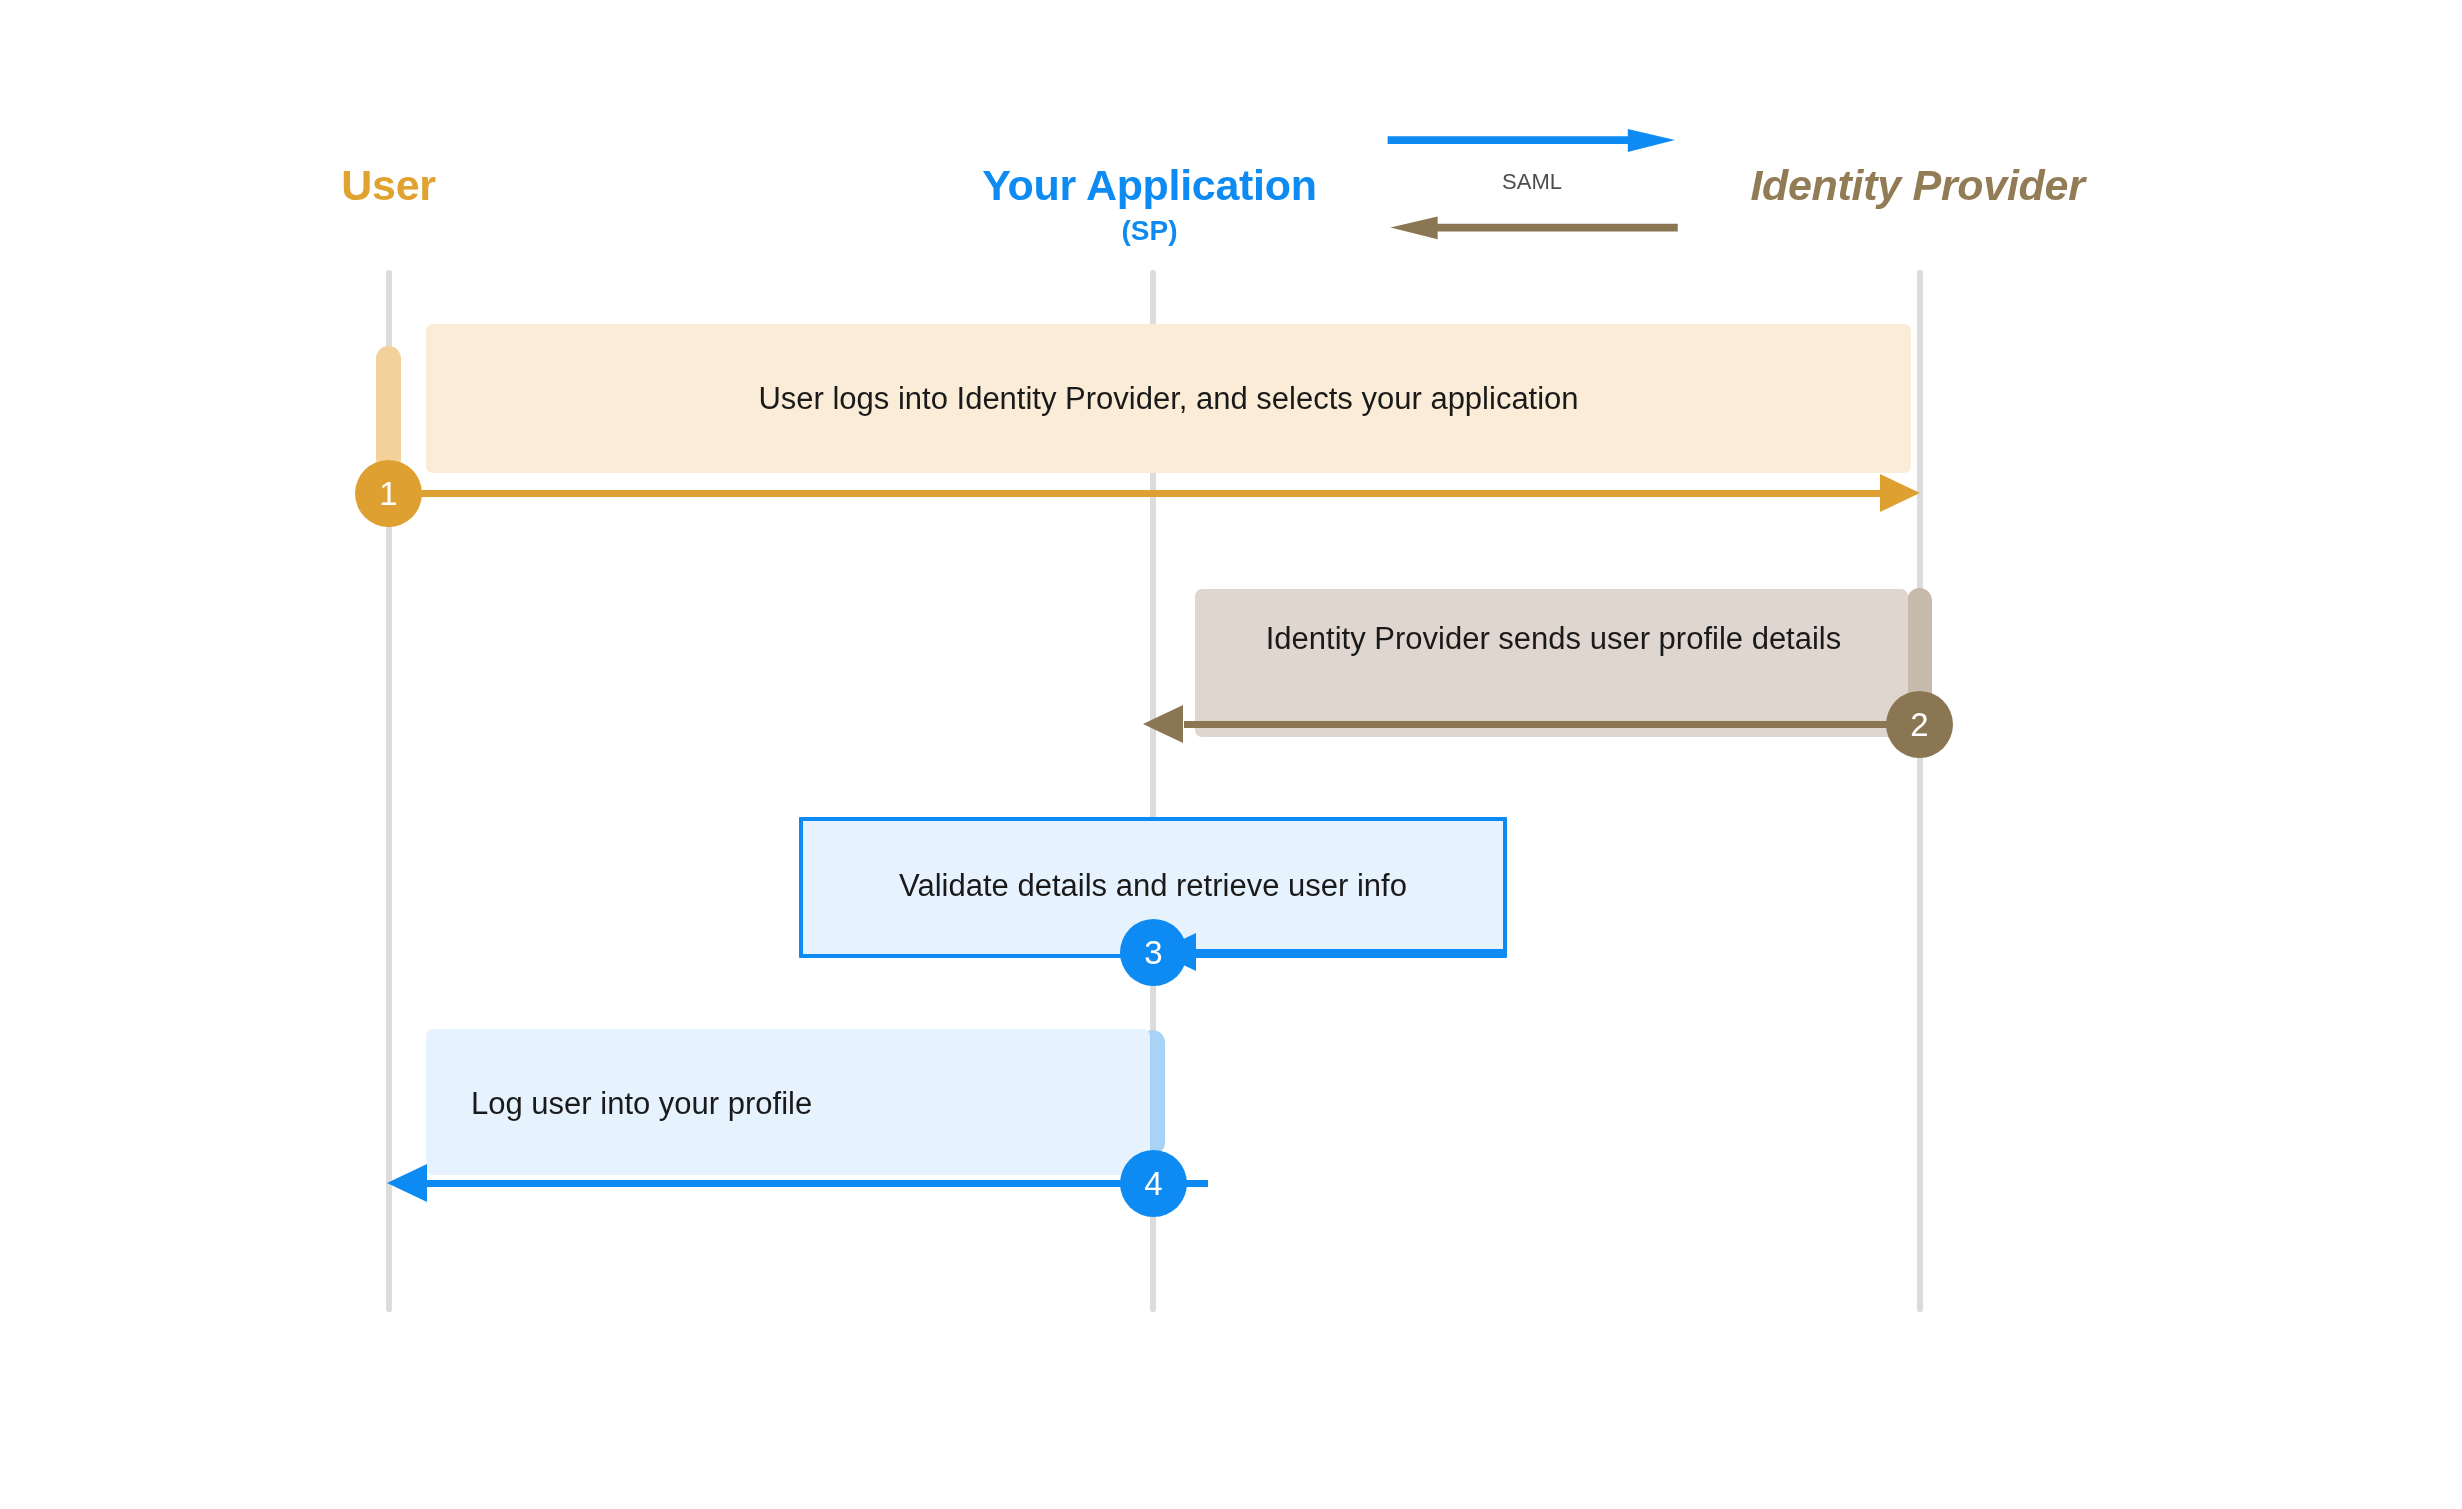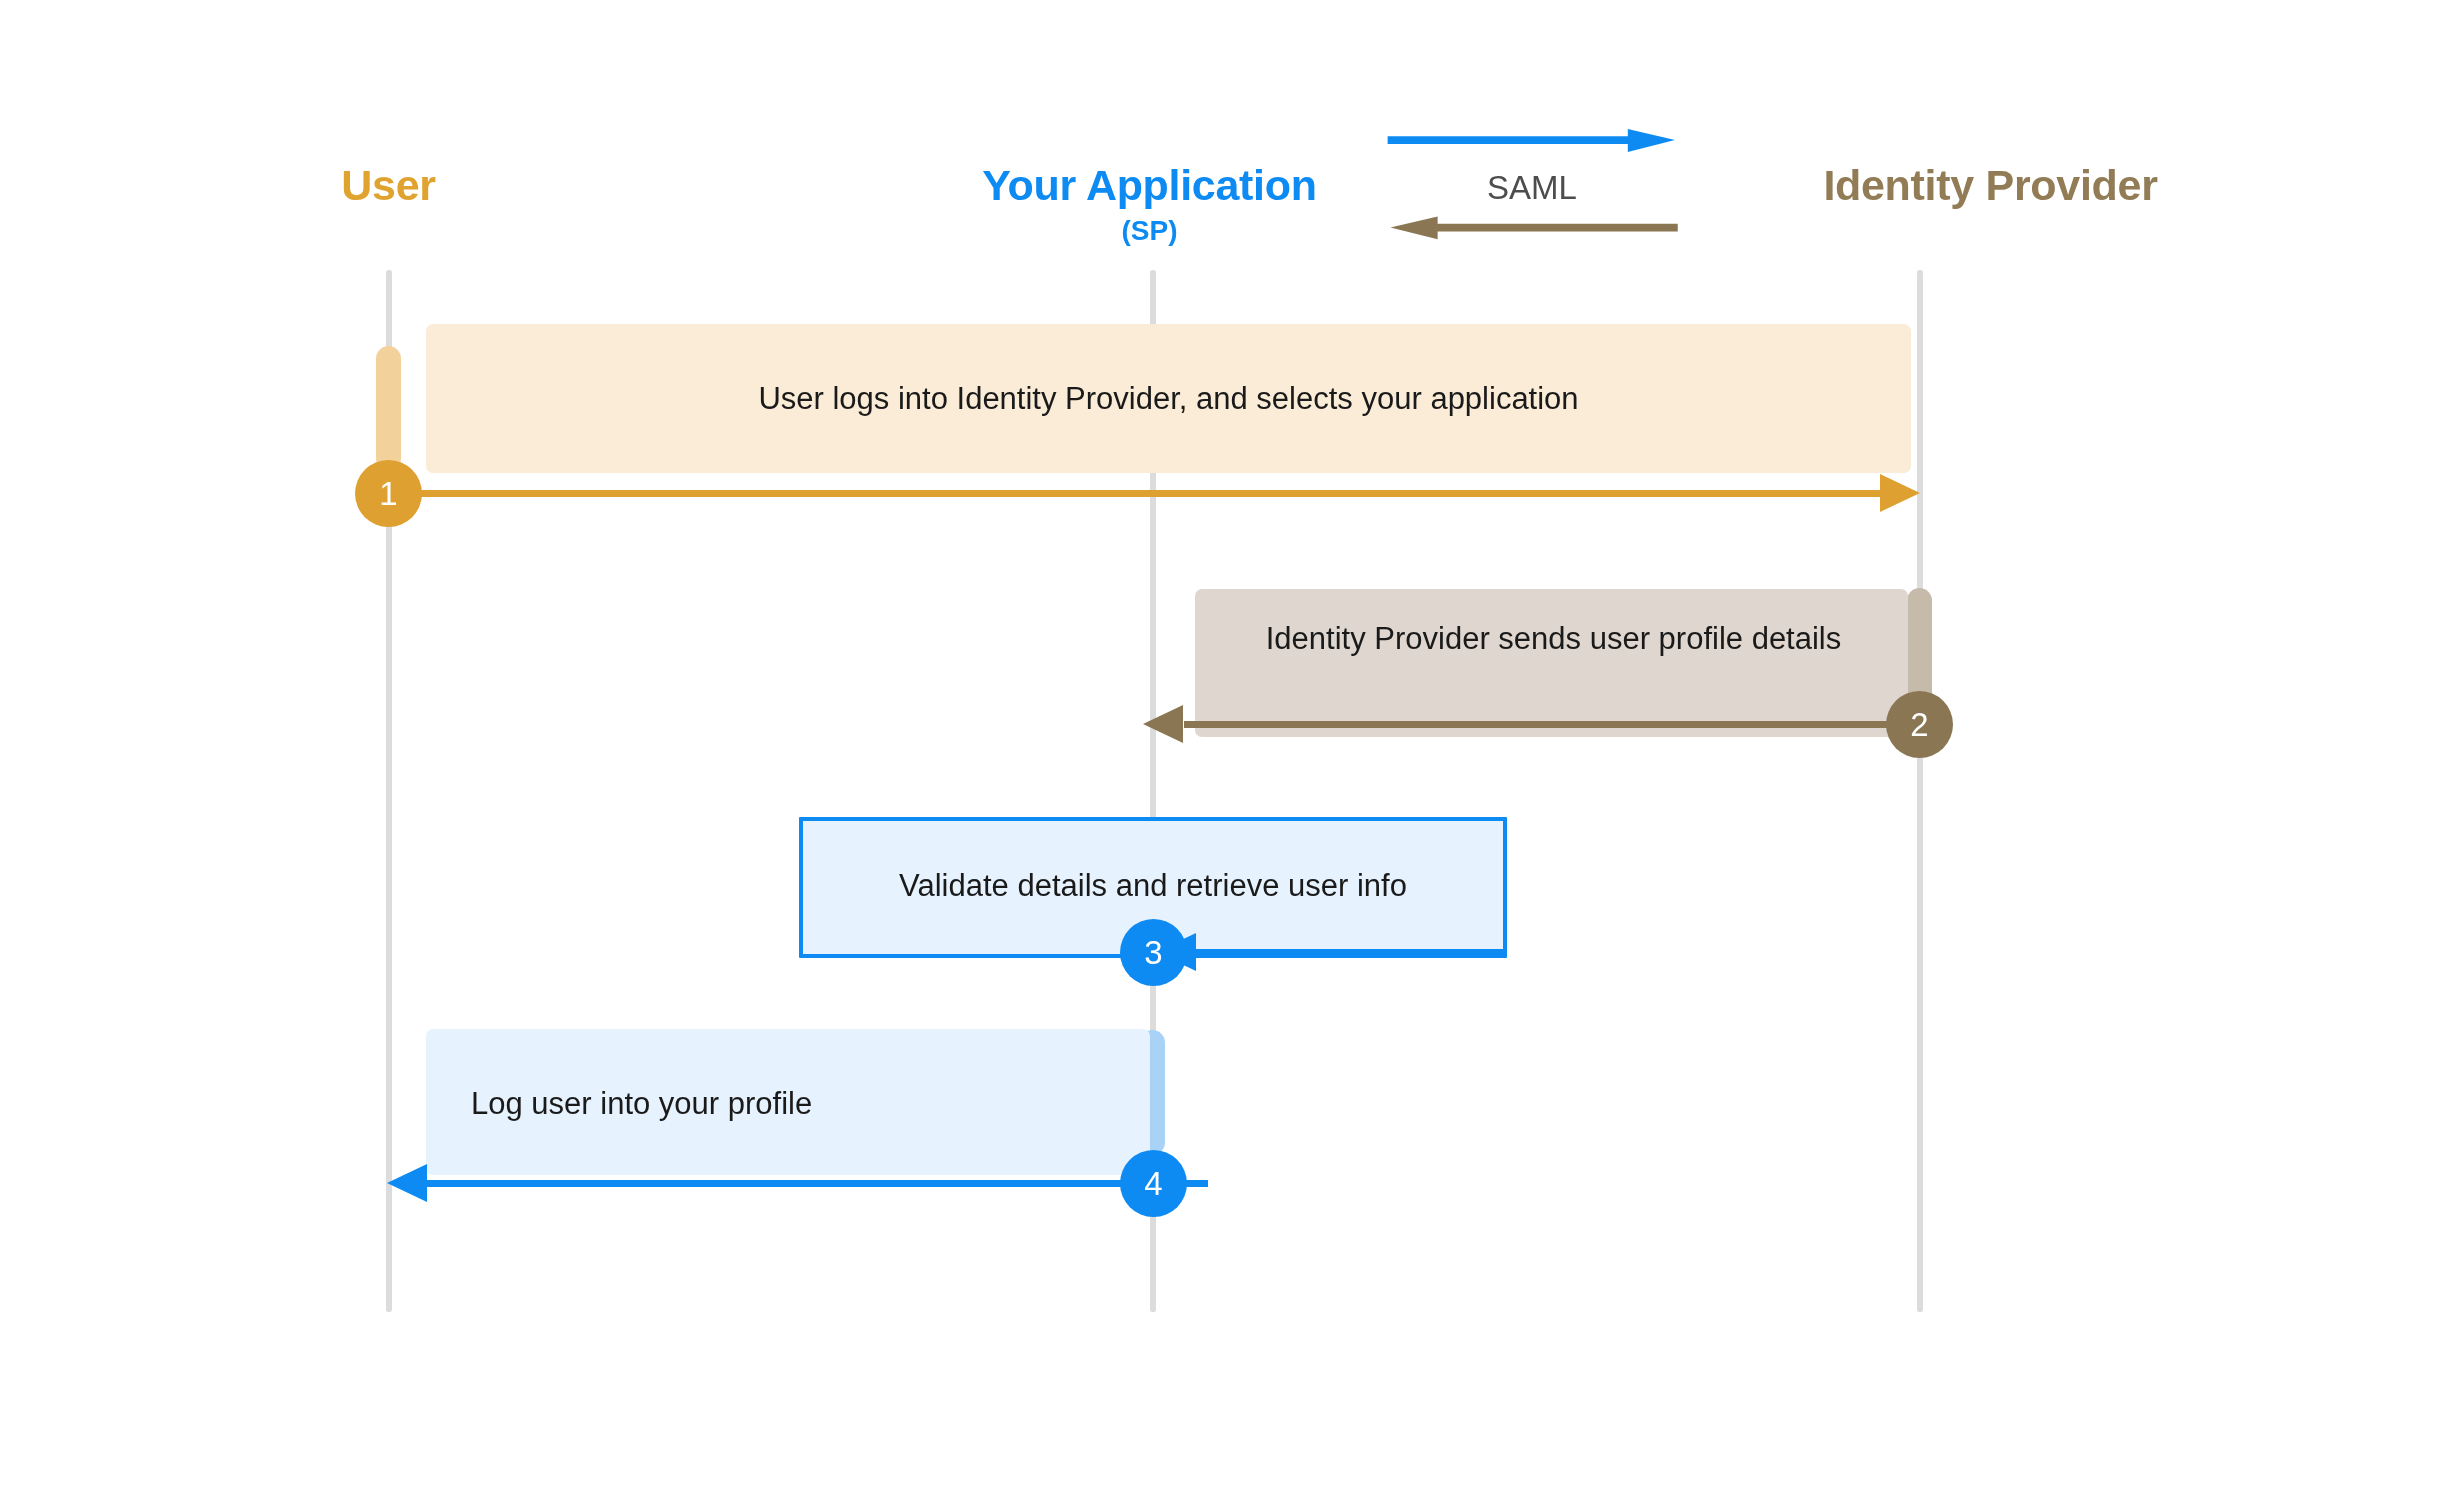--- a/index.html
+++ b/index.html
@@ -48,37 +48,37 @@
     white-space: nowrap;
   }
   .participant .p-sub {
     font-size: 28px;
     font-weight: bold;
     margin-top: 7px;
     white-space: nowrap;
   }
   #participant-user  { left: 75px;  top: 162px; color: #e0a330; }
   #participant-sp    { left: 836px; top: 162px; color: #0d8bf2; }
-  #participant-idp   { left: 1677px; top: 162px; color: #927c55; }
+  #participant-idp   { left: 1604px; top: 162px; color: #927c55; font-style: italic; }
 
   
   #saml-annotation {
     position: absolute;
     left: 1386px;
     top: 129px;
     width: 292px;
     height: 118px;
   }
   #saml-label {
     position: absolute;
     left: 0;
     top: 40px;
     width: 292px;
     text-align: center;
-    font-size: 33px;
+    font-size: 22px;
     color: #4d4d4d;
   }
 
   
   .activation {
     position: absolute;
     width: 25px;
     border-radius: 12.5px;
   }
   #activation-user-1 { left: 376px;  top: 346px;  height: 125px; background: #f2d19a; }

